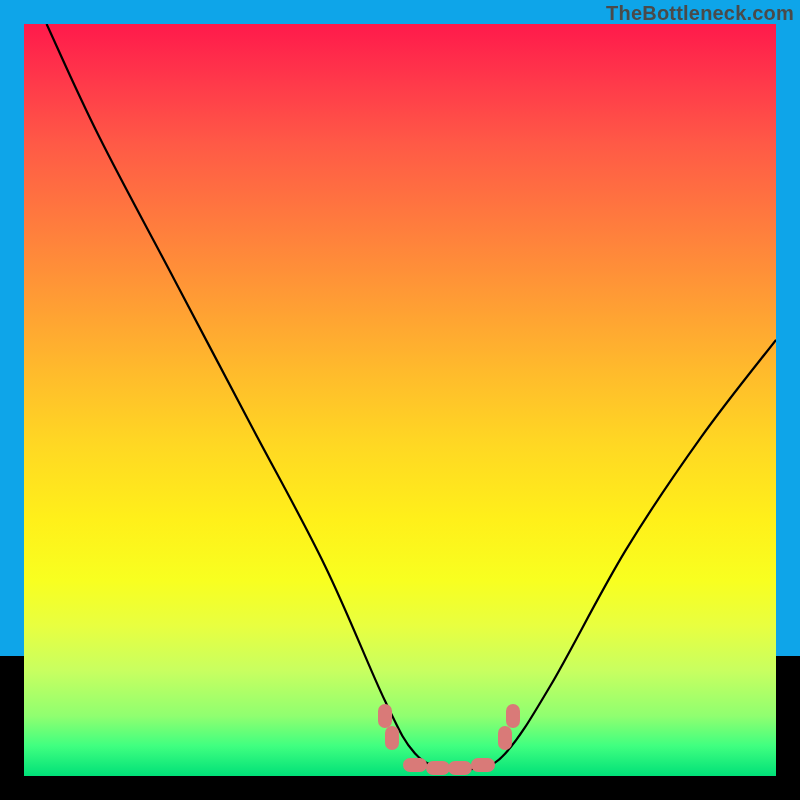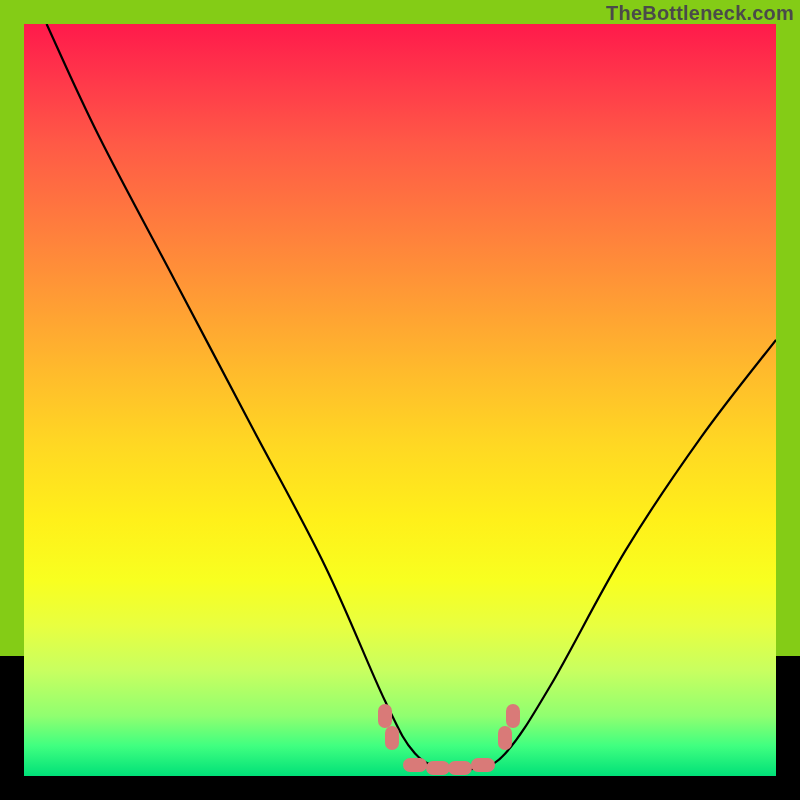--- a/index.html
+++ b/index.html
@@ -7,21 +7,21 @@
     padding: 0;
     width: 800px;
     height: 800px;
     overflow: hidden;
     background: #000;
   }
   .frame {
     position: relative;
     width: 800px;
     height: 656px;
-    background: #84cc16;
+    background: #0ea5e9;
   }
   .plot-area {
     position: absolute;
     left: 24px;
     top: 24px;
     width: 752px;
     height: 752px;
     
     background: linear-gradient(
       to bottom,

